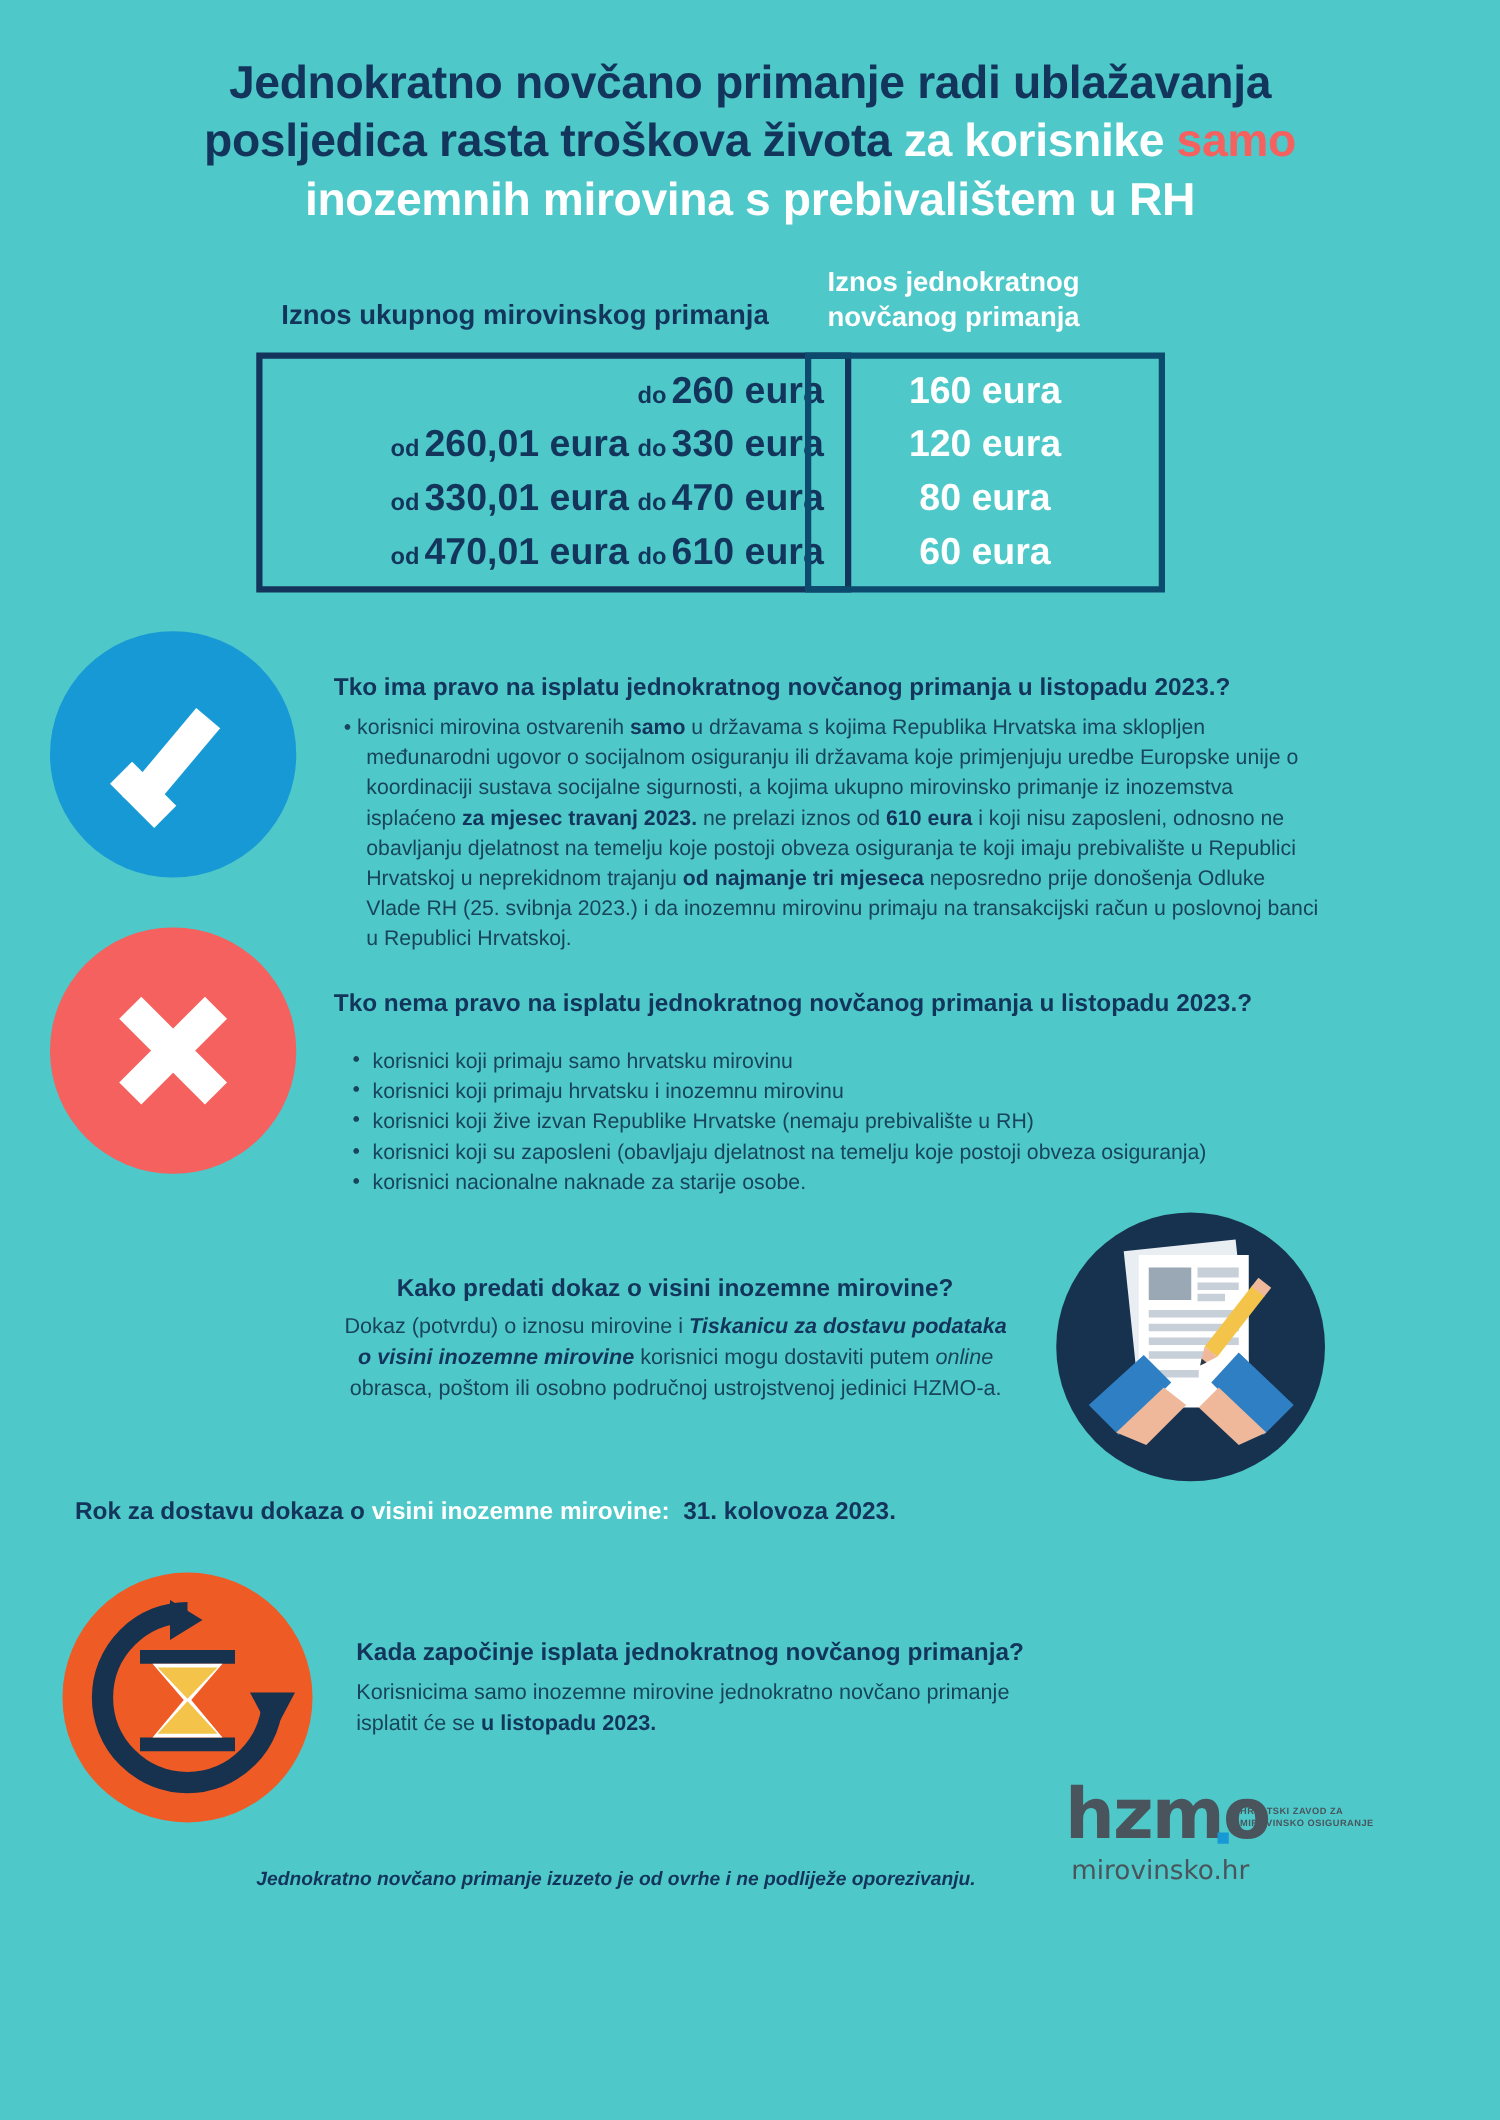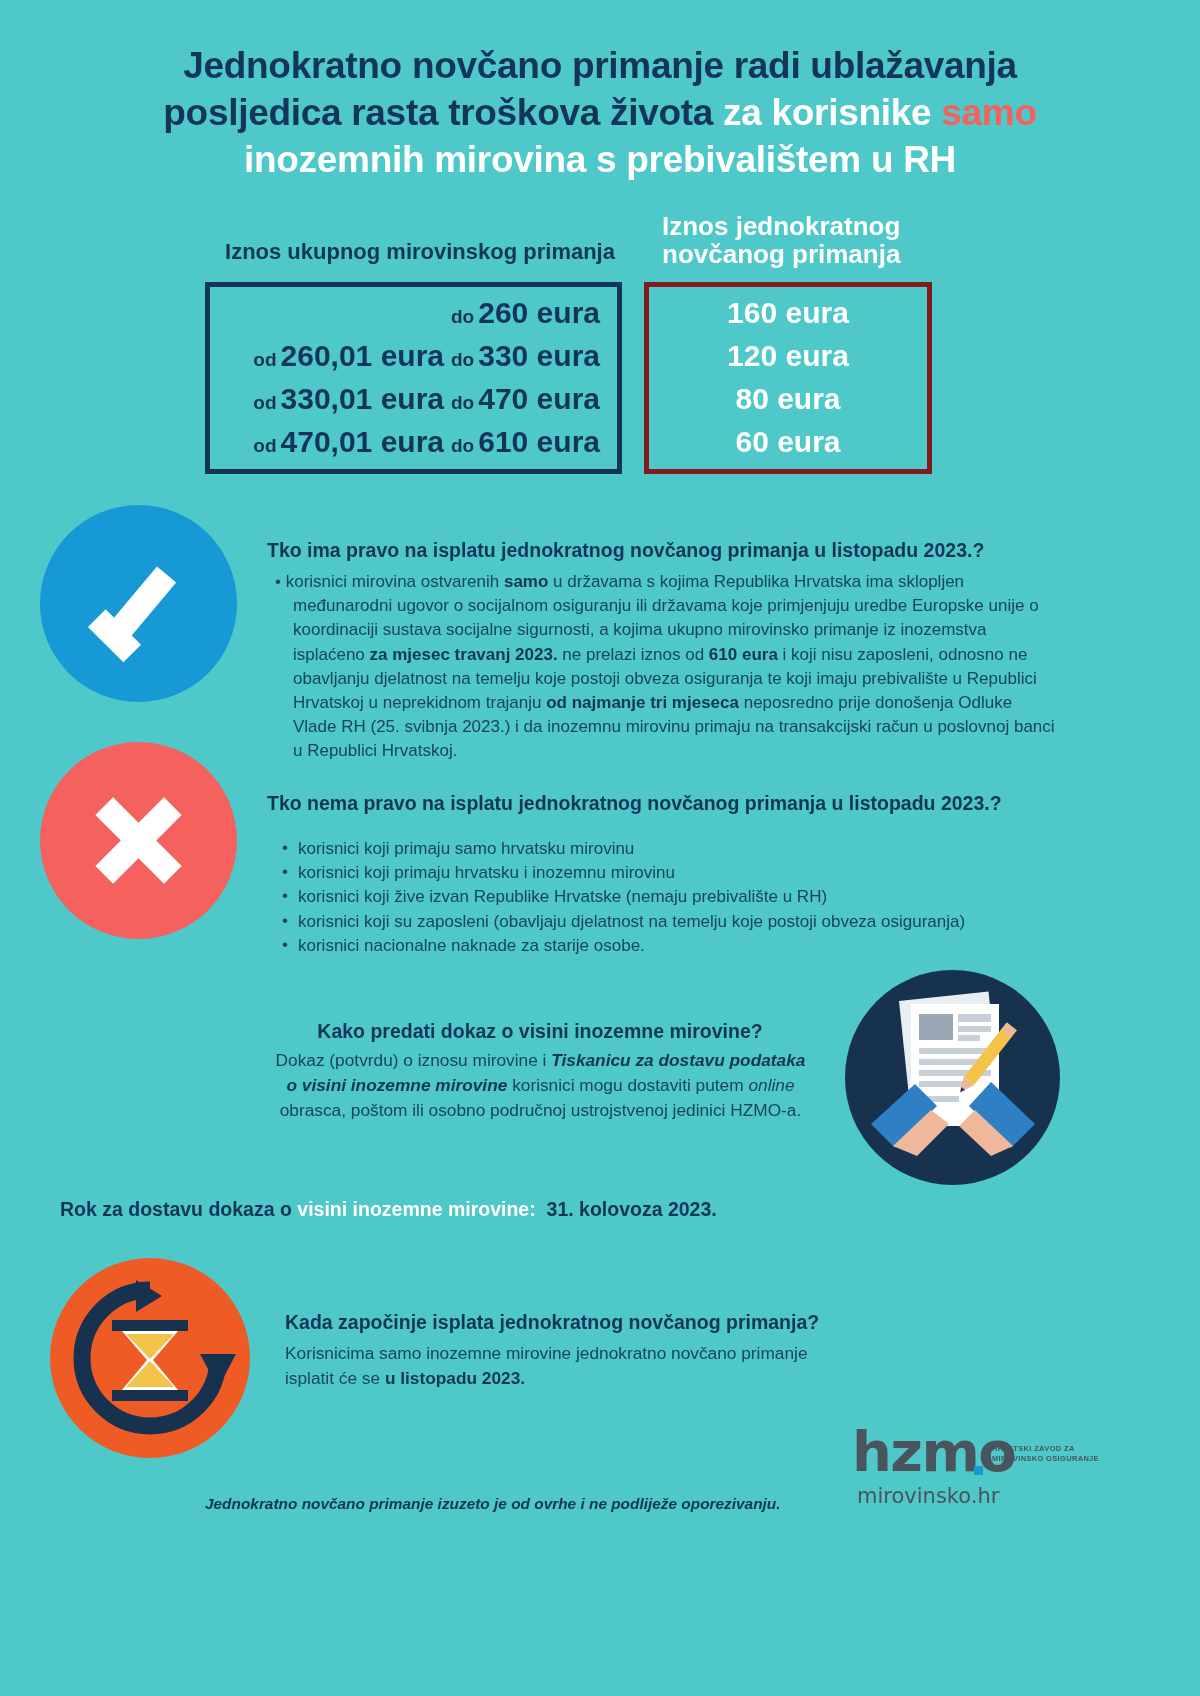--- a/index.html
+++ b/index.html
@@ -37,36 +37,36 @@
   .col-head-left {
     position: absolute;
     top: 238px; left: 200px; width: 440px;
     text-align: center;
     font-size: 22px; font-weight: bold; color: #13355c;
     line-height: 28px;
   }
   .col-head-right {
     position: absolute;
     top: 212px; left: 662px; width: 300px;
-    font-size: 26px; font-weight: bold; color: #ffffff;
+    font-size: 22px; font-weight: bold; color: #ffffff;
     line-height: 28px;
     text-align: left;
   }
   .box-left {
     position: absolute;
     top: 282px; left: 205px;
-    width: 417px; height: 192px;
+    width: 476px; height: 192px;
     border: 5px solid #13355c;
     padding: 9px 17px 0 10px;
   }
   .box-right {
     position: absolute;
     top: 282px; left: 644px;
     width: 288px; height: 192px;
-    border: 5px solid #7f1d1d;
+    border: 5px solid #0c4a6e;
     padding: 9px 0 0 0;
     text-align: center;
   }
   .row-l {
     height: 43px;
     display: flex;
     align-items: baseline;
     justify-content: flex-end;
     white-space: nowrap;
   }

